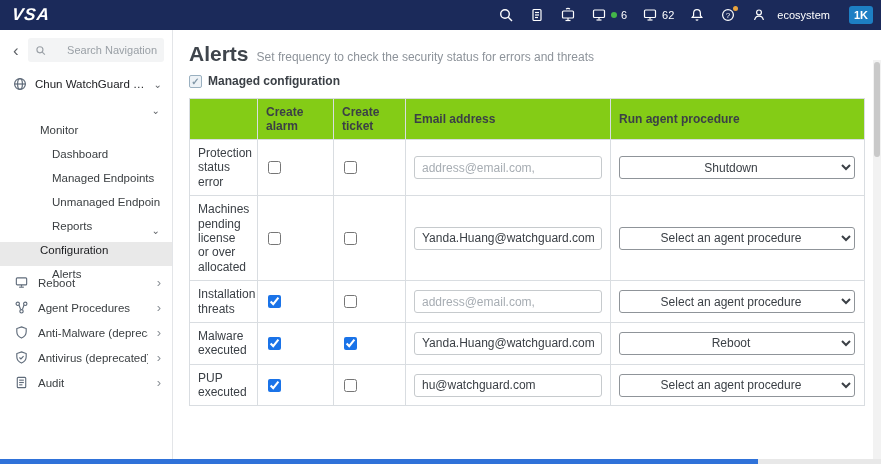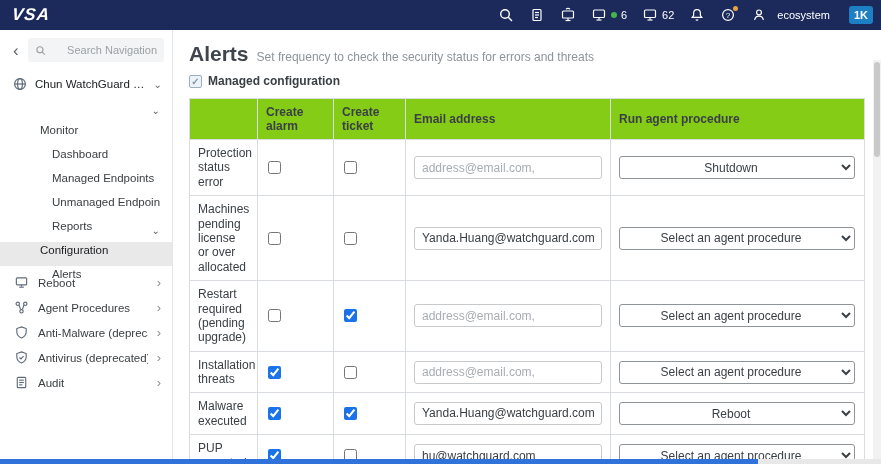--- a/index.html
+++ b/index.html
@@ -316,31 +316,20 @@
     <td class="cb-cell">
                 <input type="checkbox" class="cb cb-alarm" style="">
               </td>
     <td class="cb-cell">
                 <input type="checkbox" class="cb cb-ticket" style="">
               </td>
     <td class="email-cell"><input type="text" class="email-input" placeholder="address@email.com," value="Yanda.Huang@watchguard.com，Chun.Z" style=""></td>
     <td class="proc-cell"><select class="proc-select"><option class="proc-option">Select an agent procedure</option></select></td>
   </tr>
 
-  <tr>
-    <td class="label-cell"><span class="row-label">Restart required (pending upgrade)</span></td>
-    <td class="cb-cell">
-                <input type="checkbox" class="cb cb-alarm" style="">
-              </td>
-    <td class="cb-cell">
-                <input type="checkbox" class="cb cb-ticket" checked="" style="">
-              </td>
-    <td class="email-cell"><input type="text" class="email-input" placeholder="address@email.com," value="" style=""></td>
-    <td class="proc-cell"><select class="proc-select"><option class="proc-option">Select an agent procedure</option></select></td>
-  </tr>
 
   <tr>
     <td class="label-cell"><span class="row-label">Installation threats</span></td>
     <td class="cb-cell">
                 <input type="checkbox" class="cb cb-alarm" checked="" style="">
               </td>
     <td class="cb-cell">
                 <input type="checkbox" class="cb cb-ticket" style="">
               </td>
     <td class="email-cell"><input type="text" class="email-input" placeholder="address@email.com," value="" style=""></td>

